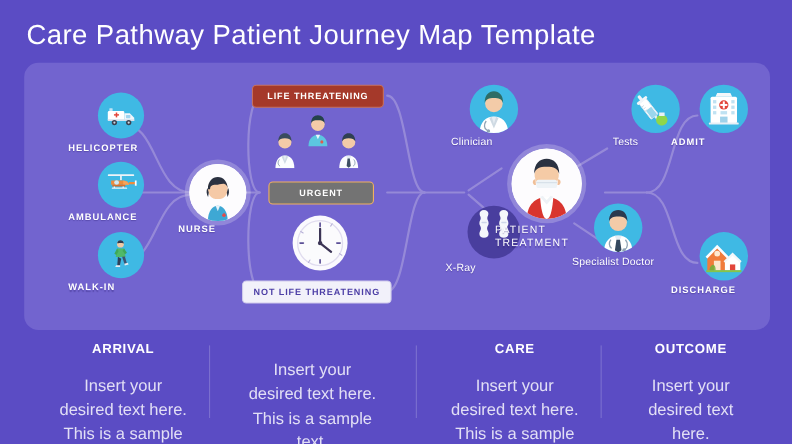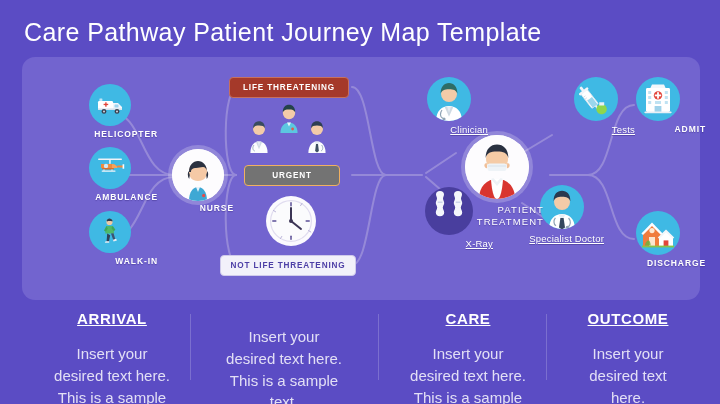--- a/index.html
+++ b/index.html
@@ -21,53 +21,53 @@
   
   .panel{
     position:absolute;left:22px;top:57px;width:678px;height:243px;
     background:#7264cf;border-radius:13px;
   }
 
   
   .links{position:absolute;left:0;top:0;width:678px;height:243px;}
 
   
-  .node{position:absolute;text-align:right;}
+  .node{position:absolute;text-align:left;}
   .circ{
     border-radius:50%;position:relative;margin:0 auto;
     display:flex;align-items:center;justify-content:center;
     overflow:hidden;
   }
   .circ.teal{background:#3fb9e4;}
   .circ.deep{background:#493e9e;}
   .circ.white{background:#fdfdfd;box-shadow:0 0 0 4px rgba(255,255,255,.22);}
   .lbl{
     color:#ffffff;margin-top:4px;line-height:1.12;
     text-shadow:0 1px 1px rgba(40,25,110,.35);
   }
   .lbl.caps{font-size:8.5px;letter-spacing:.9px;font-weight:600;}
-  .lbl.mix{font-size:9.5px;letter-spacing:.2px;font-weight:400;text-decoration:underline;}
+  .lbl.mix{font-size:9.5px;letter-spacing:.2px;font-weight:400;}
   .lbl.big{font-size:9.5px;letter-spacing:1.1px;font-weight:500;line-height:1.25;}
 
   
   .badge{
     position:absolute;border-radius:4px;
     display:flex;align-items:center;justify-content:center;
     font-size:8.2px;font-weight:700;letter-spacing:.85px;
     white-space:nowrap;
   }
   .badge.red{background:#a5392a;color:#fff;border:1px solid #c6705f;}
   .badge.orange{background:#737373;color:#fff;border:1px solid #f0b061;}
   .badge.light{background:#f2f1fa;color:#4d3fa6;border:1px solid #cfcaeb;}
 
   
   .captions{position:absolute;left:22px;top:310px;width:678px;height:86px;}
   .cap{position:absolute;top:0;text-align:center;}
   .cap h4{
-    margin:0 0 5px 0;font-size:15px;font-weight:700;color:#fff;letter-spacing:.6px;text-decoration:underline;
+    margin:0 0 5px 0;font-size:12px;font-weight:700;color:#fff;letter-spacing:.6px;
   }
   .cap p{
     margin:16px;font-size:15px;line-height:1.45;color:#e2dff5;font-weight:400;
   }
   .divider{position:absolute;top:4px;width:1px;height:66px;background:rgba(255,255,255,.2);}
 
   
   svg{display:block;}
 </style>
 </head>

